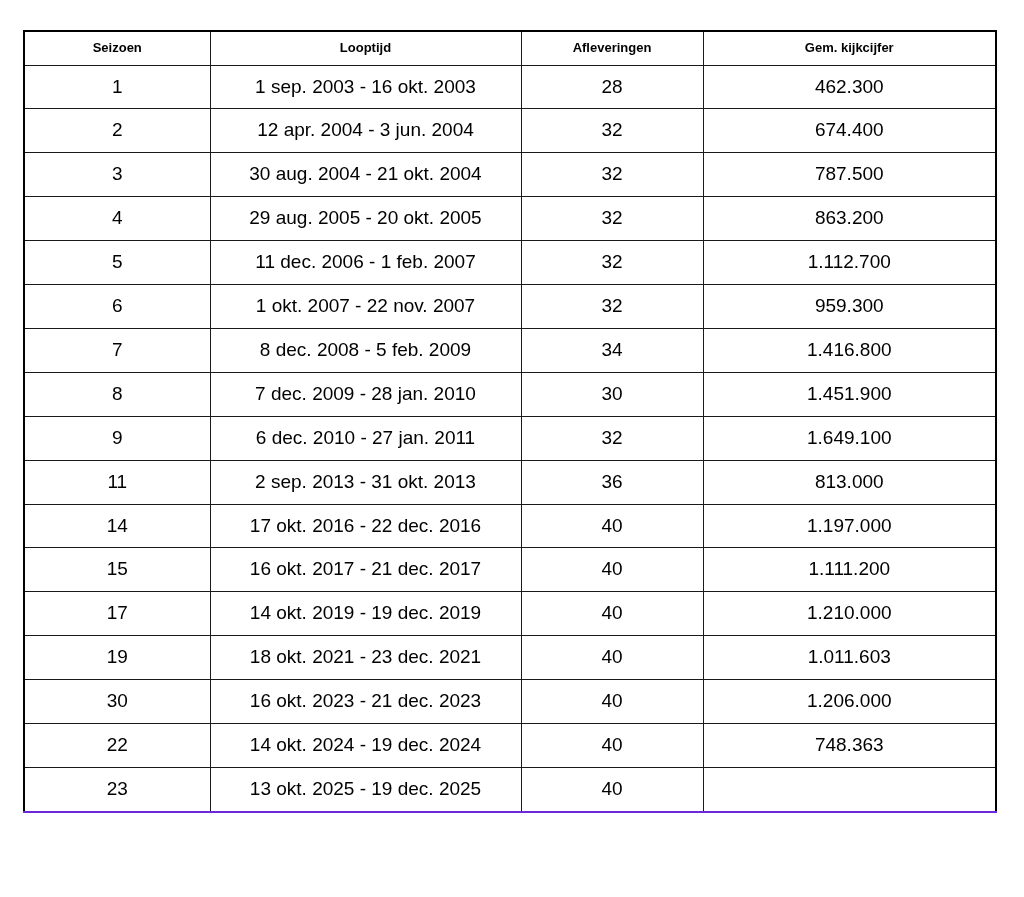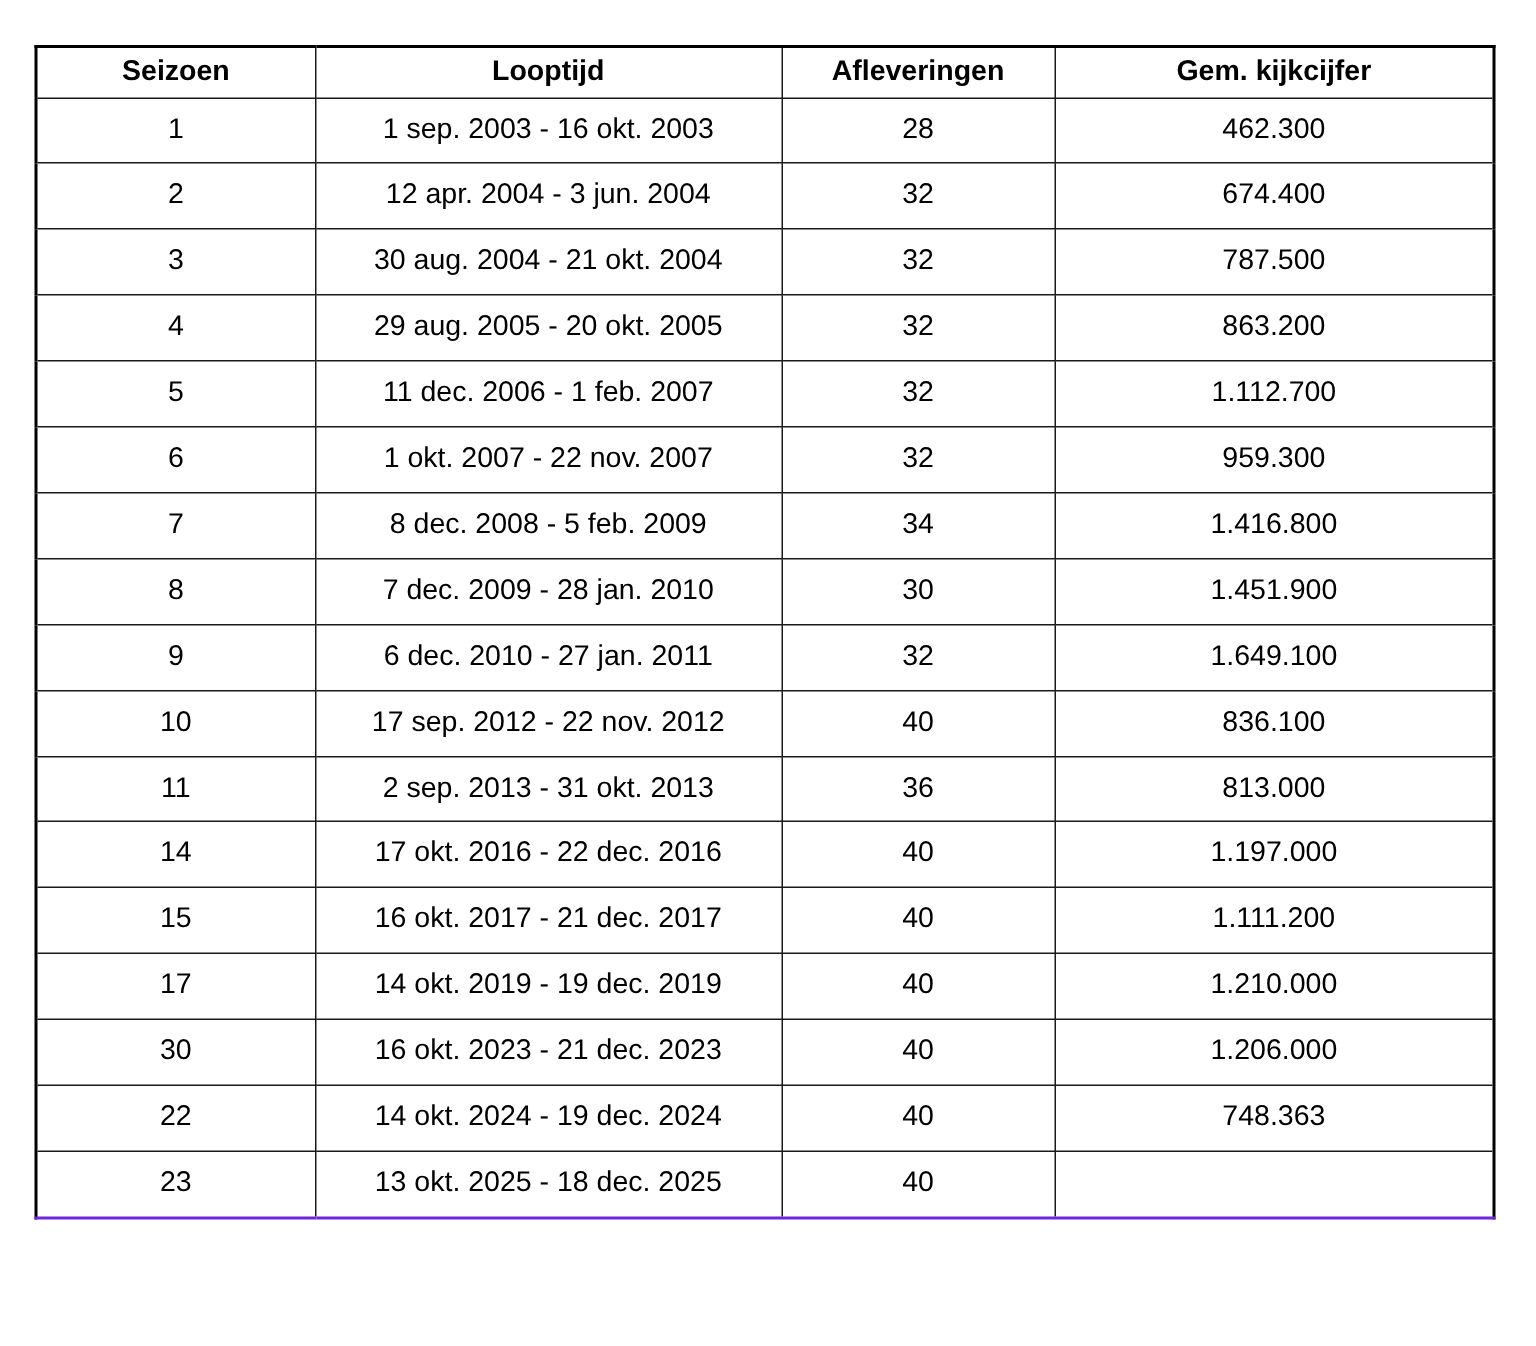--- a/index.html
+++ b/index.html
@@ -35,21 +35,21 @@
     vertical-align: middle;
     padding: 0 4px;
     font-size: 19px;
     line-height: 1.1;
     height: 32.6px;
     white-space: nowrap;
     overflow: hidden;
   }
   table.season-table th {
     font-weight: bold;
-    font-size: 19px;
+    font-size: 13px;
   }
   
   table.season-table {
     border: 2px solid #000000;
   }
   table.season-table tr th:first-child,
   table.season-table tr td:first-child { border-left: 2px solid #000000; }
   table.season-table tr th:last-child,
   table.season-table tr td:last-child { border-right: 2px solid #000000; }
   table.season-table thead tr th { border-top: 2px solid #000000; }
@@ -127,26 +127,20 @@
           <td>30</td>
           <td>1.451.900</td>
         </tr>
         <tr>
           <td>9</td>
           <td>6 dec. 2010 - 27 jan. 2011</td>
           <td>32</td>
           <td>1.649.100</td>
         </tr>
         <tr>
-          <td>10</td>
-          <td>17 sep. 2012 - 22 nov. 2012</td>
-          <td>40</td>
-          <td>836.100</td>
-        </tr>
-        <tr>
           <td>11</td>
           <td>2 sep. 2013 - 31 okt. 2013</td>
           <td>36</td>
           <td>813.000</td>
         </tr>
         <tr>
           <td>14</td>
           <td>17 okt. 2016 - 22 dec. 2016</td>
           <td>40</td>
           <td>1.197.000</td>
@@ -157,32 +151,38 @@
           <td>40</td>
           <td>1.111.200</td>
         </tr>
         <tr>
           <td>17</td>
           <td>14 okt. 2019 - 19 dec. 2019</td>
           <td>40</td>
           <td>1.210.000</td>
         </tr>
         <tr>
+          <td>19</td>
+          <td>18 okt. 2021 - 23 dec. 2021</td>
+          <td>40</td>
+          <td>1.011.603</td>
+        </tr>
+        <tr>
           <td>30</td>
           <td>16 okt. 2023 - 21 dec. 2023</td>
           <td>40</td>
           <td>1.206.000</td>
         </tr>
         <tr>
           <td>22</td>
           <td>14 okt. 2024 - 19 dec. 2024</td>
           <td>40</td>
           <td>748.363</td>
         </tr>
         <tr>
           <td>23</td>
-          <td>13 okt. 2025 - 18 dec. 2025</td>
+          <td>13 okt. 2025 - 19 dec. 2025</td>
           <td>40</td>
           <td></td>
         </tr>
       </tbody>
   </table>
 </div>
 
 </body></html>

